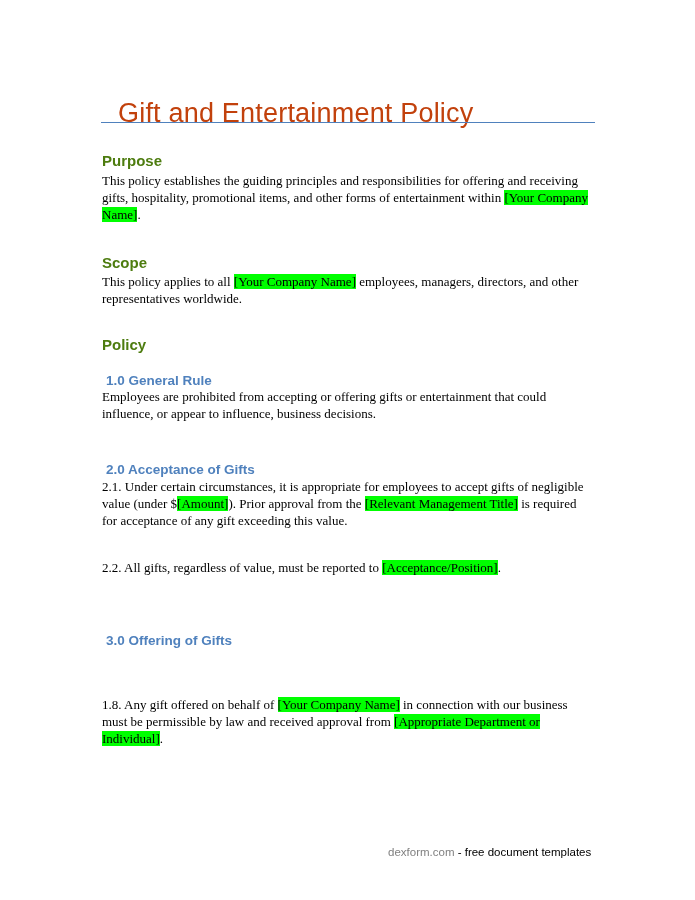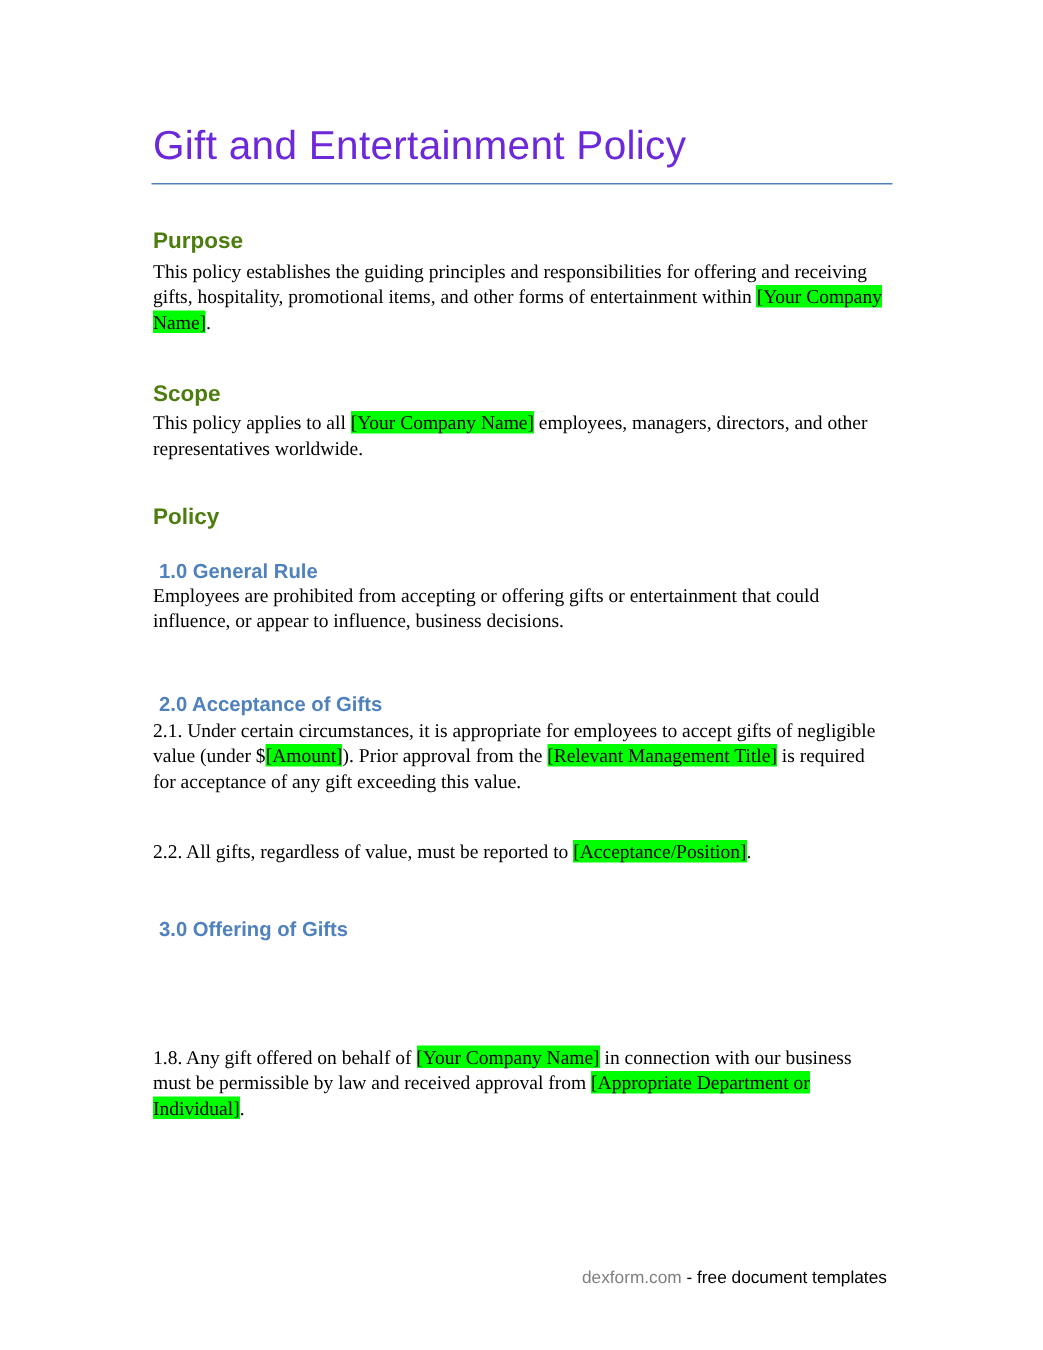--- a/index.html
+++ b/index.html
@@ -1,22 +1,22 @@
 <!DOCTYPE html>
 <html><head>
   <meta charset="utf-8">
   <style>
     html, body { margin: 0; padding: 0; background: #ffffff; }
     body { width: 695px; height: 900px; position: relative; overflow: hidden; }
     .page { position: absolute; left: 0; top: 0; width: 695px; height: 900px; background: #ffffff; }
     .title {
       position: absolute; left: 102px; top: 82px;
       font-family: "Liberation Sans", sans-serif;
-      font-size: 27px; color: #6d28d9; letter-spacing: 0.2px;
-      white-space: nowrap; margin: 0; font-weight: normal;
+      font-size: 27px; color: #c2410c; letter-spacing: 0.2px;
+      white-space: nowrap; margin: 16px; font-weight: normal;
     }
     .title-rule {
       position: absolute; left: 101px; top: 122px; width: 494px; height: 0;
       border-top: 1.5px solid #4f81bd;
     }
     .h1 {
       position: absolute; left: 102px;
       font-family: "Liberation Sans", sans-serif;
       font-size: 15px; font-weight: bold; color: #4d7c0f; margin: 0; white-space: nowrap;
     }
@@ -55,19 +55,19 @@
   <h2 class="h1" style="top:336px;">Policy</h2>
 
   <h3 class="h2" style="top:369px;">1.0 General Rule</h3>
   <p class="p" style="top:388px;">Employees are prohibited from accepting or offering gifts or entertainment that could influence, or appear to influence, business decisions.</p>
 
   <h3 class="h2" style="top:458px;">2.0 Acceptance of Gifts</h3>
   <p class="p" style="top:478px;"><span>2.1. Under certain circumstances, it is appropriate for employees to accept gifts of negligible value (under $</span><span class="hl">[Amount]</span><span>). Prior approval from the </span><span class="hl">[Relevant Management Title]</span><span> is required for acceptance of any gift exceeding this value.</span></p>
 
   <p class="p" style="top:559px;"><span>2.2. All gifts, regardless of value, must be reported to </span><span class="hl">[Acceptance/Position]</span><span>.</span></p>
 
-  <h3 class="h2" style="top:608px;">3.0 Offering of Gifts</h3>
+  <h3 class="h2" style="top:629px;">3.0 Offering of Gifts</h3>
 
   <p class="p" style="top:696px;"><span>1.8. Any gift offered on behalf of </span><span class="hl">[Your Company Name]</span><span> in connection with our business must be permissible by law and received approval from </span><span class="hl">[Appropriate Department or Individual]</span><span>.</span></p>
 
   <div class="footer"><span class="brand">dexform.com</span><span> - free document templates</span></div>
 
 </div>
 
 </body></html>

